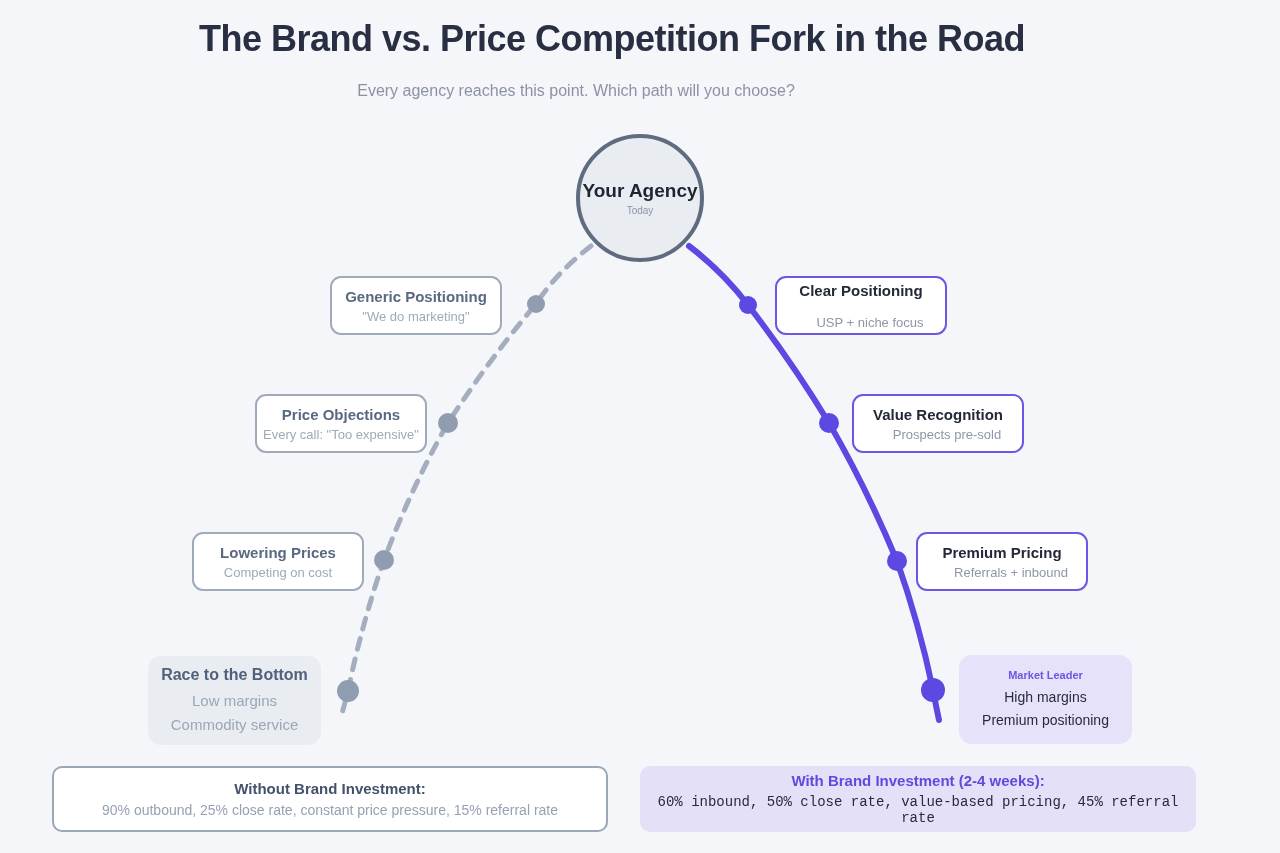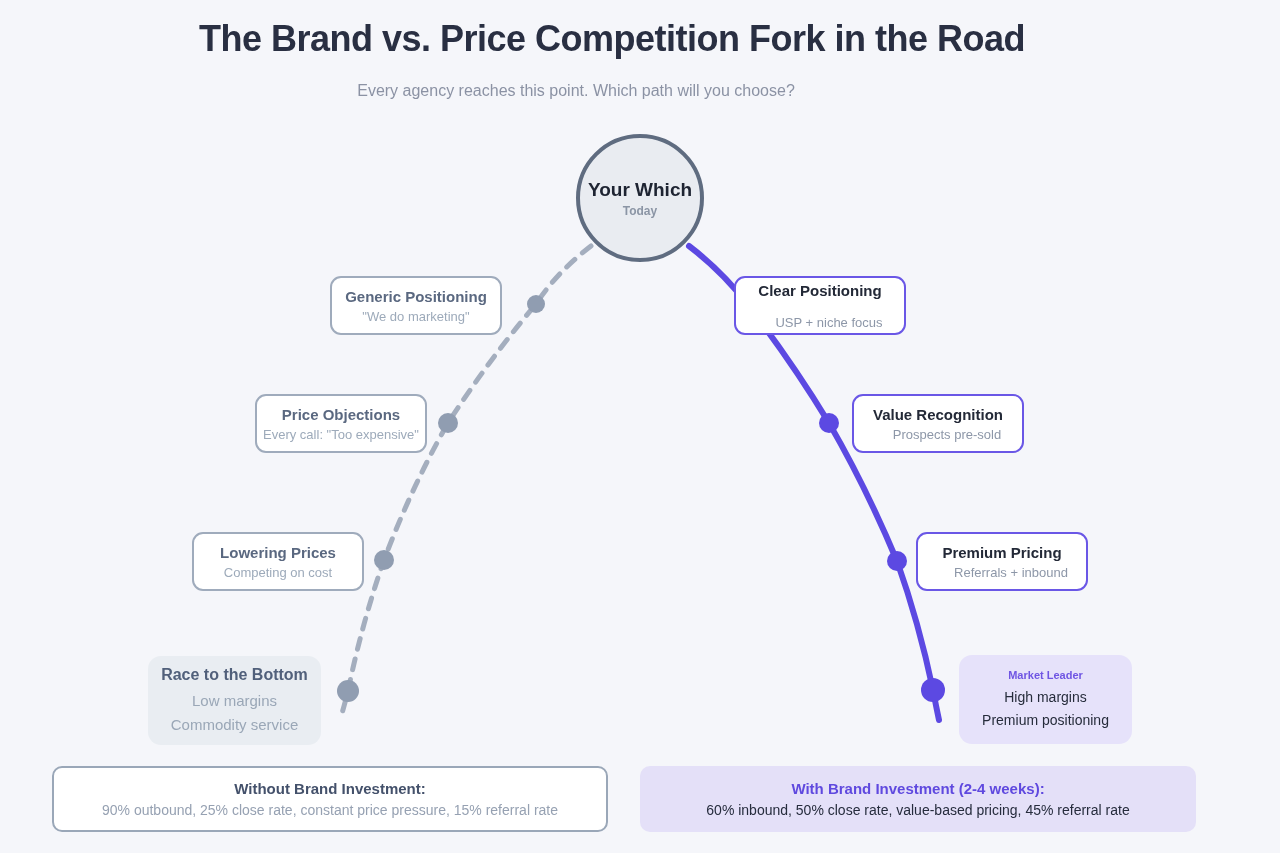--- a/index.html
+++ b/index.html
@@ -70,23 +70,22 @@
     justify-content: center;
     gap: 3px;
     z-index: 2;
   }
   .center-circle .c-title {
     font-size: 19px;
     font-weight: 700;
     color: #1e2432;
   }
   .center-circle .c-sub {
-    font-size: 12px;
+    font-size: 10px;
     color: #8b95a5;
-    font-weight: bold;
   }
   .node-box {
     position: absolute;
     width: 172px;
     height: 59px;
     box-sizing: border-box;
     background: #ffffff;
     border: 2px solid #9fabbc;
     border-radius: 11px;
     display: flex;
@@ -157,21 +156,21 @@
     background: #ffffff;
     border: 2px solid #9aa7b8;
   }
   .summary-box.gray .s-title { color: #44516b; }
   .summary-box.gray .s-stats { color: #96a1b2; }
   .summary-box.lavender {
     left: 640px;
     background: #e4e0f8;
   }
   .summary-box.lavender .s-title { color: #5f49df; }
-  .summary-box.lavender .s-stats { color: #262c3d; }
+  .summary-box.lavender .s-stats { color: #262c3d; font-family: Liberation Mono, monospace; }
 </style>
 </head>
 <body>
 
 <div class="canvas">
 
   <div class="page-title">The Brand vs. Price Competition Fork in the Road</div>
   <div class="page-subtitle">Every agency reaches this point. Which path will you choose?</div>
 
   <svg class="paths-svg" width="1280" height="853" viewBox="0 0 1280 853">
@@ -181,21 +180,21 @@
     <circle class="gray-dot" cx="448" cy="423" r="10"></circle>
     <circle class="gray-dot" cx="384" cy="560" r="10"></circle>
     <circle class="gray-dot" cx="348" cy="691" r="11"></circle>
     <circle class="purple-dot" cx="748" cy="305" r="9"></circle>
     <circle class="purple-dot" cx="829" cy="423" r="10"></circle>
     <circle class="purple-dot" cx="897" cy="561" r="10"></circle>
     <circle class="purple-dot" cx="933" cy="690" r="12"></circle>
   </svg>
 
   <div class="center-circle">
-    <span class="c-title">Your Which</span>
+    <span class="c-title">Your Agency</span>
     <span class="c-sub">Today</span>
   </div>
 
   <div class="node-box" style="left:330px; top:276px;">
     <span class="n-title">Generic Positioning</span>
     <span class="n-sub">"We do marketing"</span>
   </div>
   <div class="node-box" style="left:255px; top:394px;">
     <span class="n-title">Price Objections</span>
     <span class="n-sub">Every call: "Too expensive"</span>
@@ -203,21 +202,21 @@
   <div class="node-box" style="left:192px; top:532px;">
     <span class="n-title">Lowering Prices</span>
     <span class="n-sub">Competing on cost</span>
   </div>
   <div class="end-box gray" style="left:148px; top:656px;">
     <span class="e-title">Race to the Bottom</span>
     <span class="e-sub">Low margins</span>
     <span class="e-sub">Commodity service</span>
   </div>
 
-  <div class="node-box purple" style="left:734px; top:276px;gap:16px;">
+  <div class="node-box purple" style="left:775px; top:276px;gap:16px;">
     <span class="n-title">Clear Positioning</span>
     <span class="n-sub">USP + niche focus</span>
   </div>
   <div class="node-box purple" style="left:852px; top:394px;">
     <span class="n-title">Value Recognition</span>
     <span class="n-sub">Prospects pre-sold</span>
   </div>
   <div class="node-box purple" style="left:916px; top:532px;">
     <span class="n-title">Premium Pricing</span>
     <span class="n-sub">Referrals + inbound</span>

